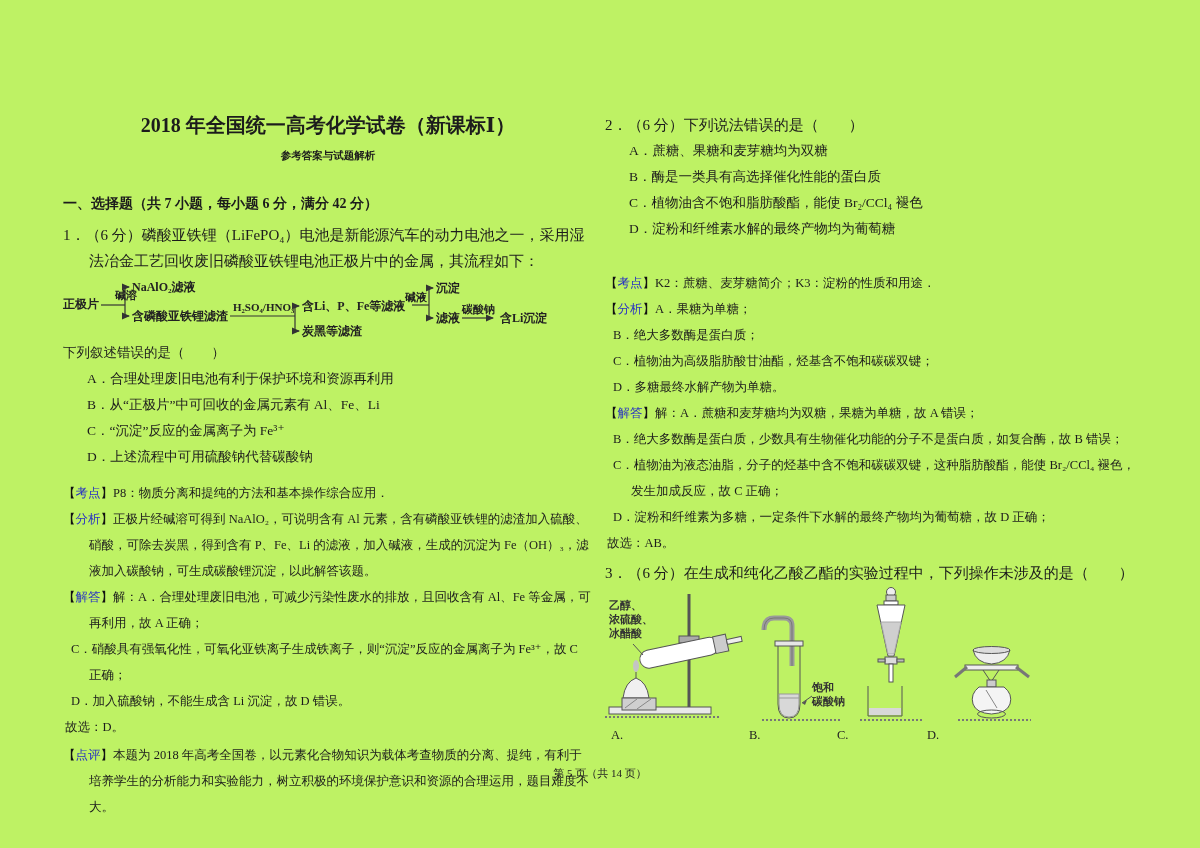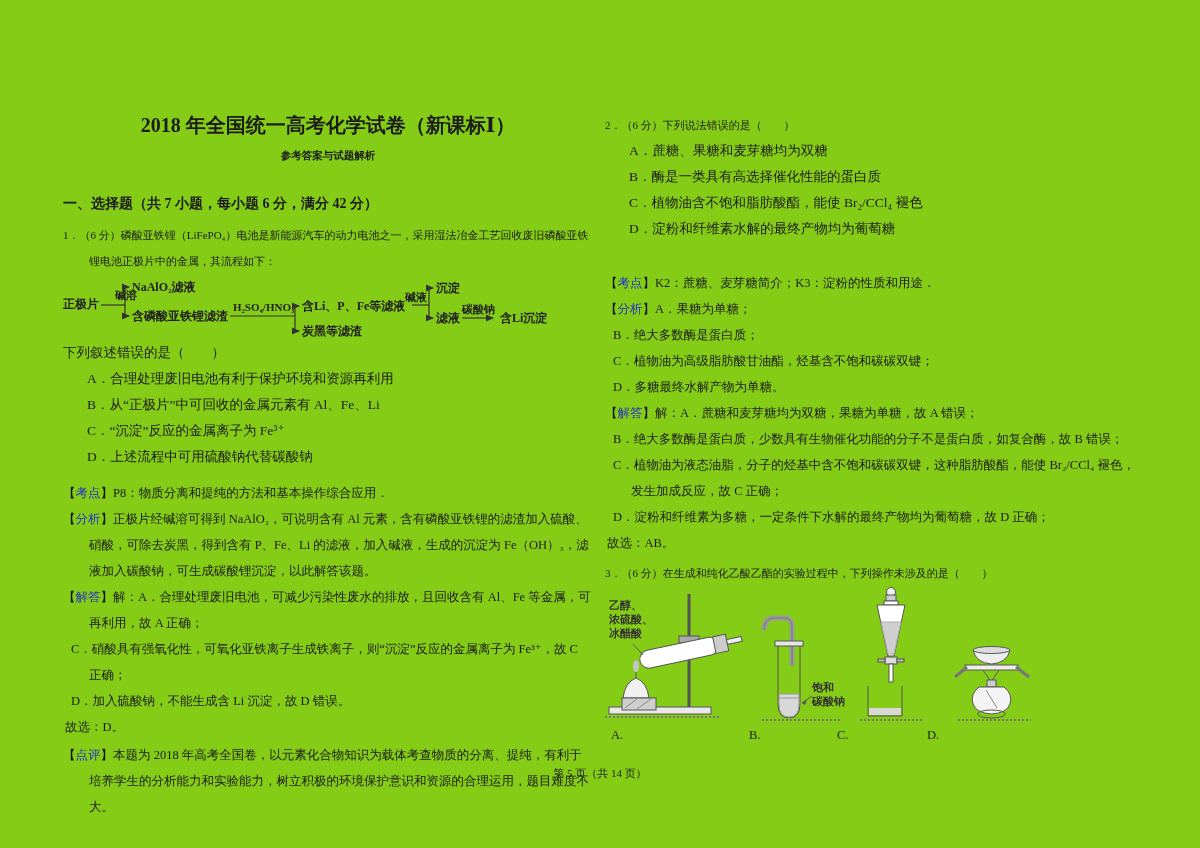--- a/index.html
+++ b/index.html
@@ -1,25 +1,25 @@
 <!DOCTYPE html>
 <html><head>
 <meta charset="utf-8">
 <style>
   html,body{margin:0;padding:0;background:#ffffff;}
-  .page{position:relative;width:1200px;height:848px;background:#84cc16;overflow:hidden;
+  .page{position:relative;width:1200px;height:848px;background:#bef264;overflow:hidden;
         font-family:"Liberation Serif","DejaVu Serif",serif;color:#1c1c1c;}
   .col{position:absolute;top:0;}
   .col-left{left:63px;width:530px;}
   .col-right{left:605px;width:540px;}
   .doc-title{margin-top:110px;font-size:20px;line-height:30px;font-weight:bold;text-align:center;}
   .doc-subtitle{margin-top:8px;font-size:10.5px;line-height:16px;font-weight:bold;text-align:center;}
   .section-heading{margin-top:30px;font-size:14px;line-height:20px;font-weight:bold;}
   p{margin:0;}
-  .stem{font-size:11px;line-height:26px;padding-left:26px;text-indent:-26px;margin-top:8px;}
+  .stem{font-size:15px;line-height:26px;padding-left:26px;text-indent:-26px;margin-top:8px;}
   .qline{font-size:13.5px;line-height:26px;}
   .opt{font-size:13.5px;line-height:26px;padding-left:24px;}
   .sol{font-size:12.5px;line-height:26px;}
   .hang{padding-left:26px;text-indent:-26px;}
   .sub{padding-left:26px;text-indent:-18px;}
   .ans{padding-left:2px;}
   .mt10{margin-top:10px;}.mt16{margin-top:28px;}.mt2{margin-top:2px;}.mt4{margin-top:4px;}
   .tag-txt{color:#2832c2;}
   .br{color:#111;}
   

